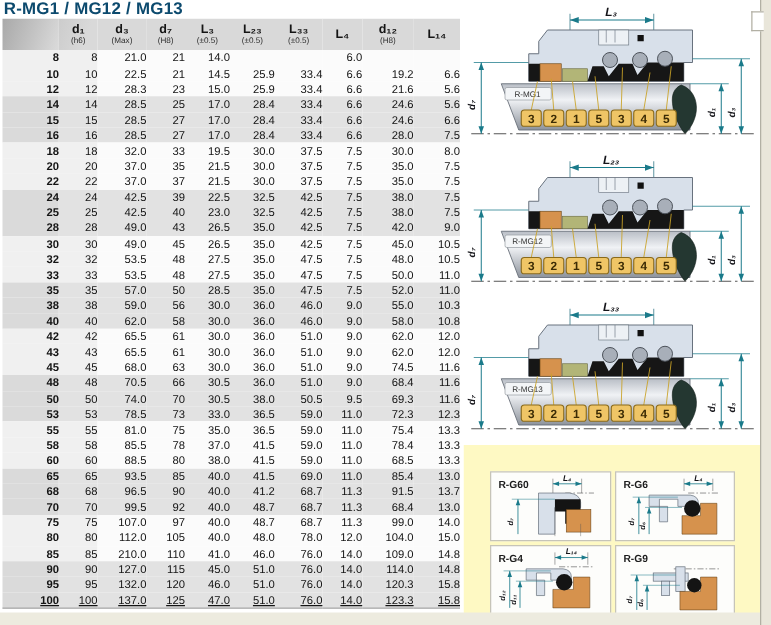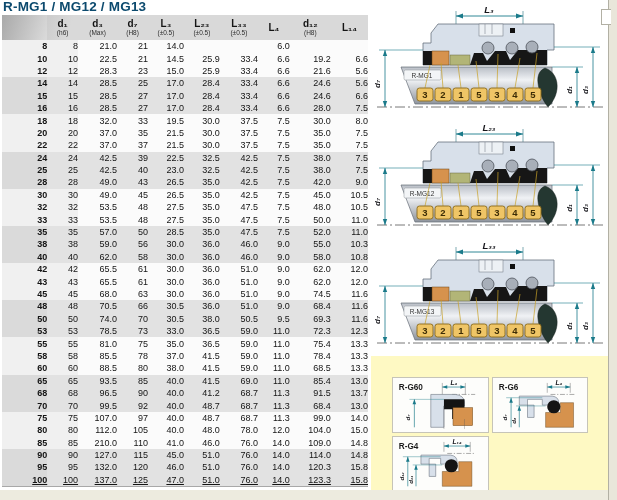--- a/index.html
+++ b/index.html
@@ -780,19 +780,38 @@
         <path d="M18,24 V60" stroke="#1a7a8a" stroke-width="0.8"></path>
         <polygon points="18,24 15.8,30 20.2,30" fill="#1a7a8a"></polygon>
         <path d="M24,34 H60" stroke="#1a7a8a" stroke-width="0.5"></path>
         <path d="M28,34 V60" stroke="#1a7a8a" stroke-width="0.8"></path>
         <polygon points="28,34 25.8,40 30.2,40" fill="#1a7a8a"></polygon>
         <text class="dim-label" x="13" y="48" font-size="7.5" text-anchor="middle" transform="rotate(-90 13 48)">d₁₂</text>
         <text class="dim-label" x="24" y="52" font-size="7.5" text-anchor="middle" transform="rotate(-90 24 52)">d₁₁</text>
       </svg>
     </div>
 
+    <div class="card">
+      <svg viewBox="0 0 115 66">
+        <text x="7" y="15" font-size="10" font-weight="bold" fill="#1c1c1c">R-G9</text>
+        <path d="M56,22 H100" stroke="#555" stroke-width="0.6" stroke-dasharray="6 2 1.5 2"></path>
+        <rect x="36" y="26" width="34" height="8" fill="#d8e0ea" stroke="#68727e" stroke-width="0.7"></rect>
+        <rect x="58" y="20" width="9" height="24" fill="#d8e0ea" stroke="#68727e" stroke-width="0.7"></rect>
+        <rect x="44" y="34" width="8" height="14" fill="#d8e0ea" stroke="#68727e" stroke-width="0.7"></rect>
+        <path d="M62,44 L82,44 L82,30 L98,30 L98,62 L62,62 Z" fill="#d6924d" stroke="#5a3a12" stroke-width="0.5"></path>
+        <circle cx="76" cy="38" r="7" fill="#141414"></circle>
+        <path d="M14,28 H58" stroke="#1a7a8a" stroke-width="0.5"></path>
+        <path d="M20,28 V62" stroke="#1a7a8a" stroke-width="0.8"></path>
+        <polygon points="20,28 17.8,34 22.2,34" fill="#1a7a8a"></polygon>
+        <path d="M26,38 H62" stroke="#1a7a8a" stroke-width="0.5"></path>
+        <path d="M30,38 V62" stroke="#1a7a8a" stroke-width="0.8"></path>
+        <polygon points="30,38 27.8,44 32.2,44" fill="#1a7a8a"></polygon>
+        <text class="dim-label" x="15" y="52" font-size="7.5" text-anchor="middle" transform="rotate(-90 15 52)">d₇</text>
+        <text class="dim-label" x="26" y="55" font-size="7.5" text-anchor="middle" transform="rotate(-90 26 55)">d₆</text>
+      </svg>
+    </div>
 
   </div>
 </div>
 
 <div class="bottom-strip"></div>
 <div class="page-edge"></div>
 <div class="notch"></div>
 
 </body></html>

